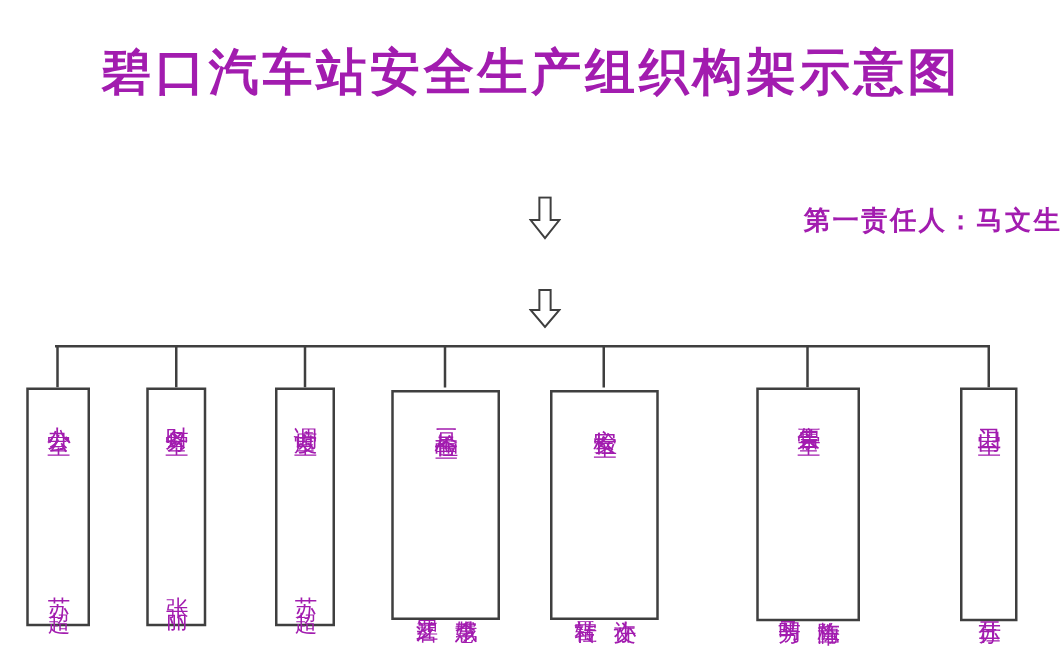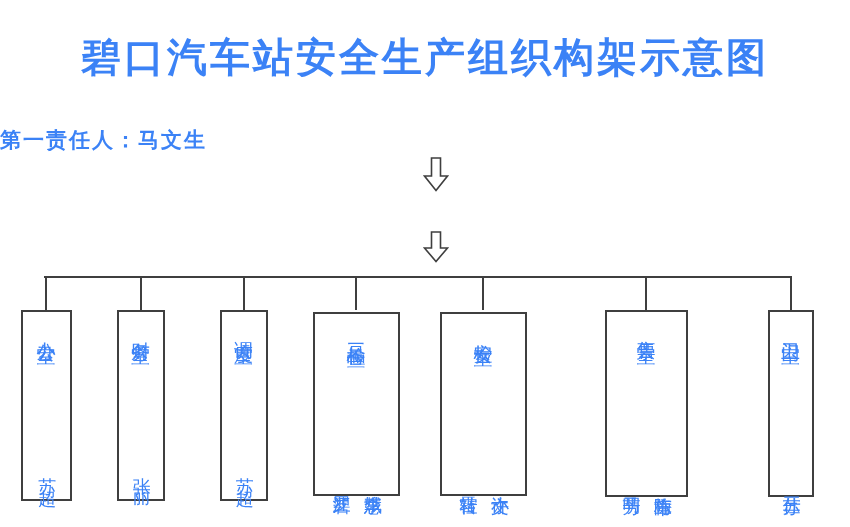--- a/index.html
+++ b/index.html
@@ -6,42 +6,43 @@
     margin: 0;
     padding: 0;
     background: #ffffff;
   }
   .canvas {
     position: relative;
     width: 850px;
     height: 527px;
     background: #ffffff;
     font-family: "Liberation Serif", "DejaVu Serif", serif;
-    color: #3b82f6;
+    color: #a21caf;
     overflow: hidden;
   }
   .page-title {
     position: absolute;
     top: 30px;
     left: 0;
     width: 100%;
     margin: 0;
     text-align: center;
     font-size: 40px;
     font-weight: bold;
     letter-spacing: 3px;
     white-space: nowrap;
   }
   .lvl {
     position: absolute;
     left: 0;
     width: 100%;
-    text-align: left;
+    text-align: right;
     font-weight: bold;
     white-space: nowrap;
+    margin-top: 36px;
   }
   .lvl1 { top: 126px; font-size: 21px; letter-spacing: 2px; }
   .lvl2 { top: 198px; font-size: 19px; letter-spacing: 2px; }
   .arrow {
     position: absolute;
     left: 423px;
   }
   .arrow1 { top: 157px; }
   .arrow2 { top: 231px; }
   .hline {

